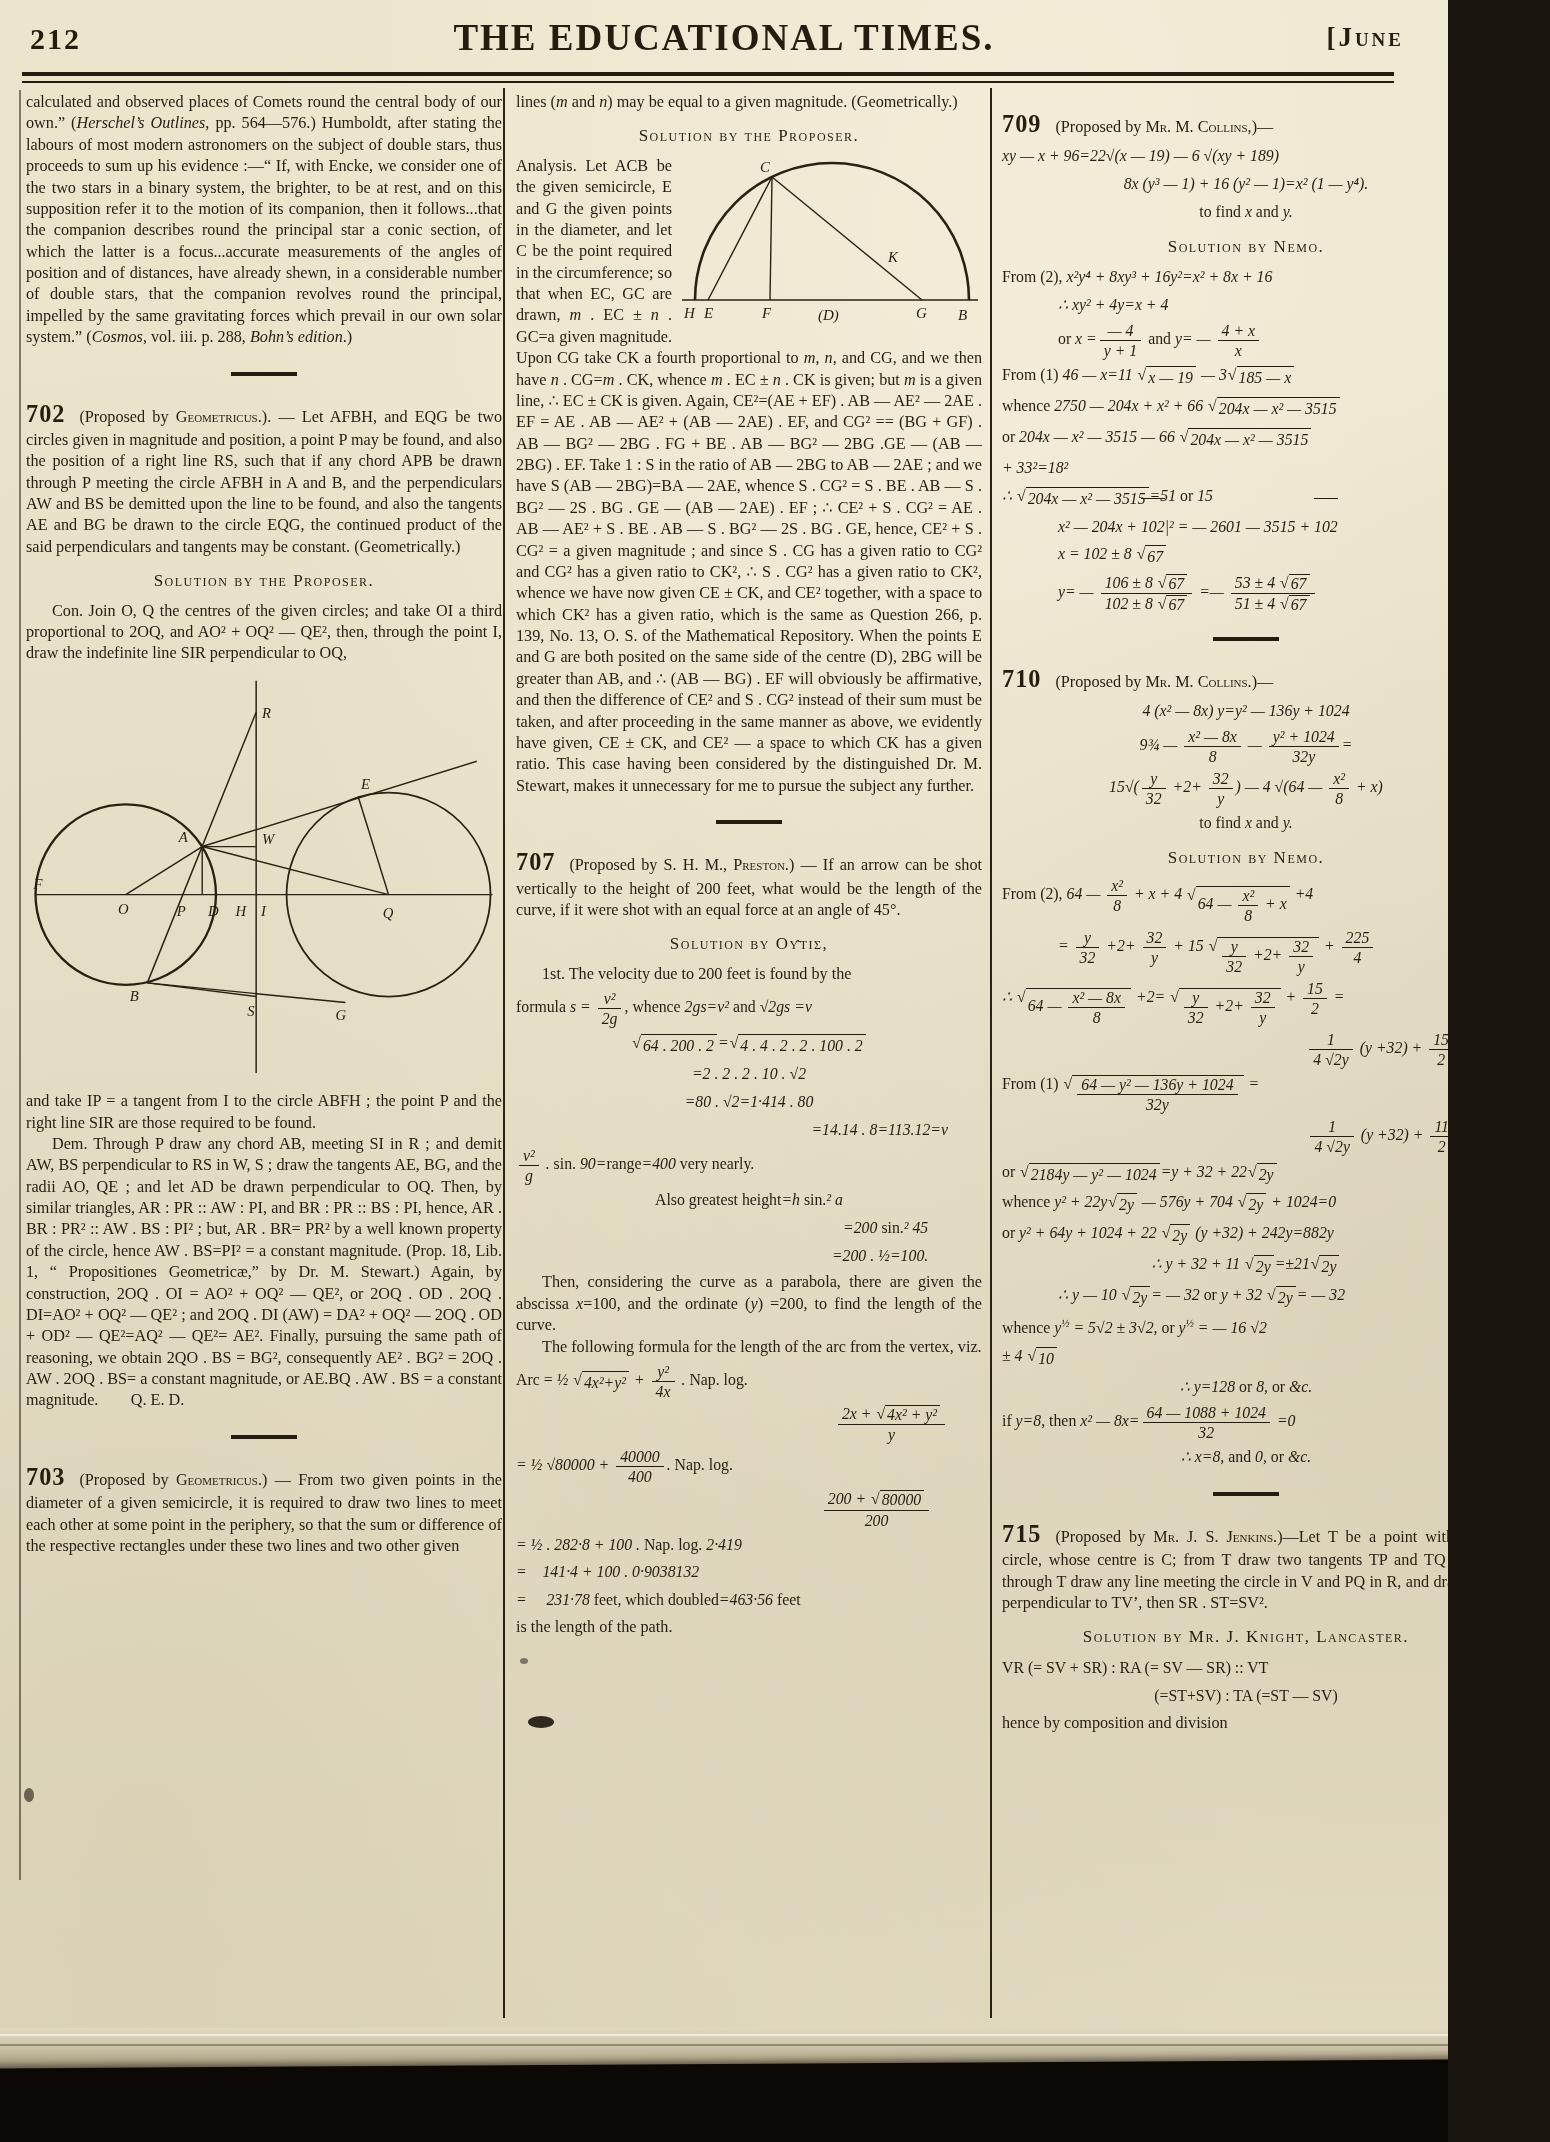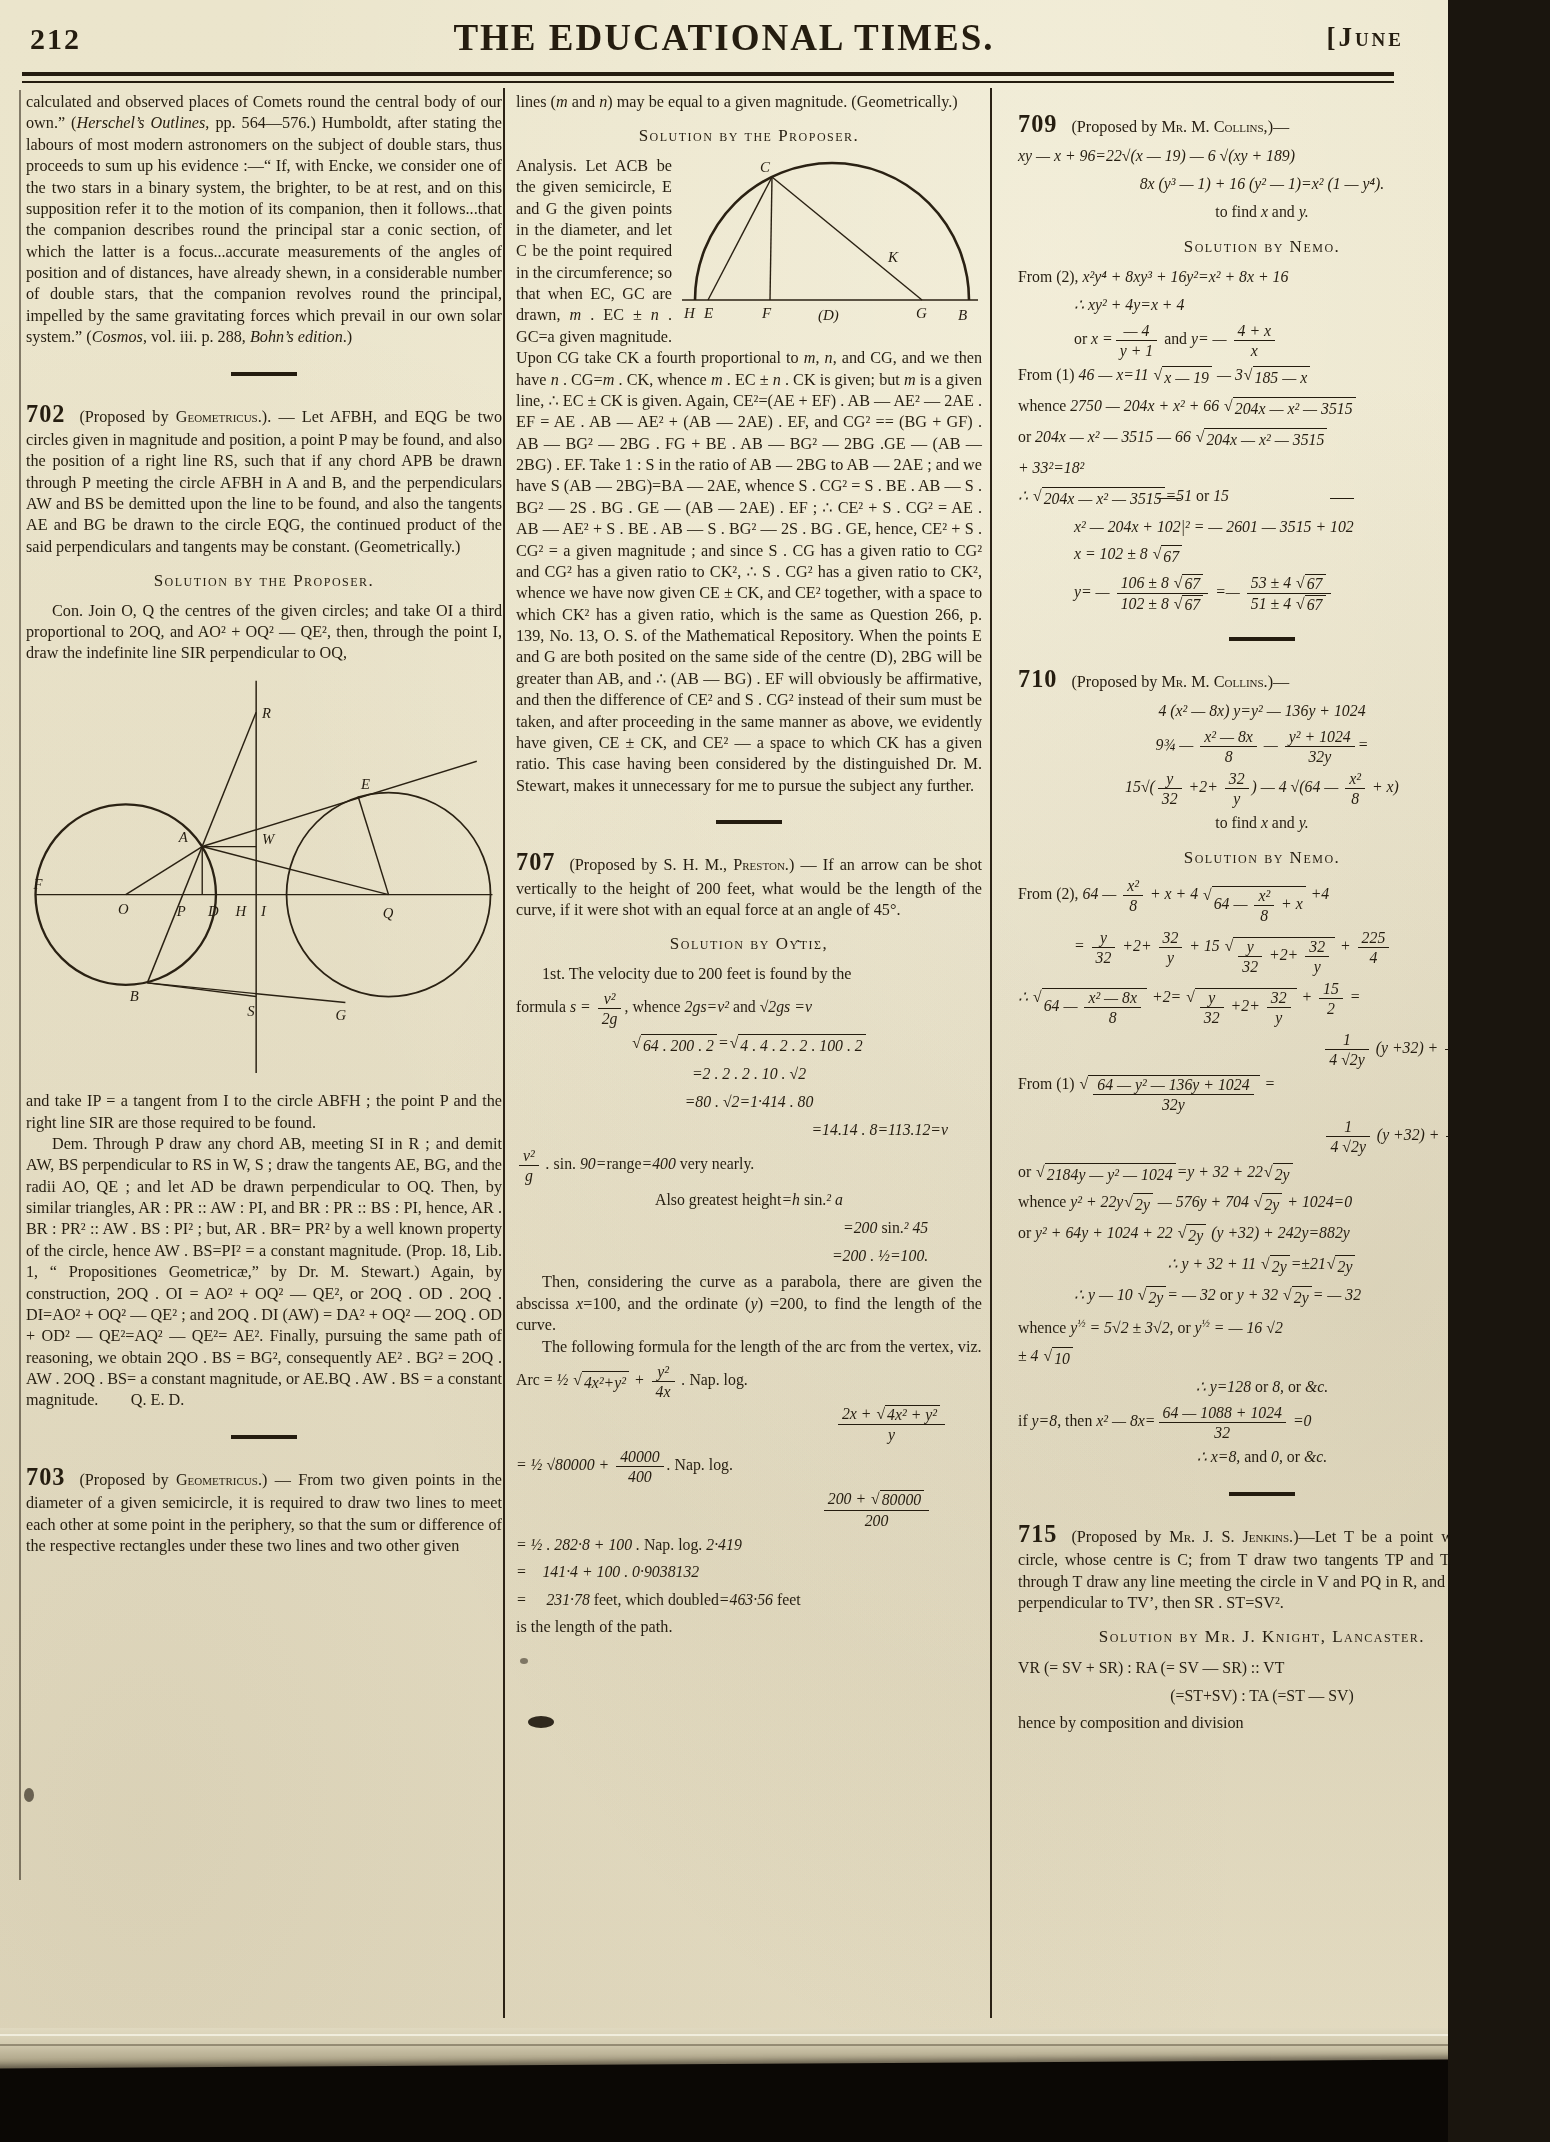--- a/index.html
+++ b/index.html
@@ -10,21 +10,21 @@
       radial-gradient(ellipse at 95% 60%, rgba(110,92,55,.14), transparent 50%),
       linear-gradient(180deg,#ebe5cc 0%,#eae3ca 60%,#e4dcc2 100%);
     font-family:"Liberation Serif","DejaVu Serif",serif;color:#251d10;}
   .hdr-num{position:absolute;top:22px;left:30px;font-size:30px;font-weight:bold;letter-spacing:2px;}
   .hdr-title{position:absolute;top:16px;left:0;width:100%;text-align:center;font-size:37px;font-weight:bold;letter-spacing:2px;}
   .hdr-month{position:absolute;top:22px;right:44px;font-size:27px;font-weight:bold;font-variant:small-caps;letter-spacing:3px;}
   .dblrule{position:absolute;left:22px;right:54px;top:72px;height:5px;border-top:4px solid #241c0f;border-bottom:2px solid #241c0f;}
   .col{position:absolute;top:92px;text-align:justify;font-size:16.2px;line-height:1.32;}
   #c1{left:26px;width:476px;}
   #c2{left:516px;width:466px;}
-  #c3{left:1002px;width:488px;margin-left:16px;}
+  #c3{left:1002px;width:488px;}
   .vrule{position:absolute;top:88px;height:1930px;width:2px;background:#2b2215;}
   .v1{left:503px;}.v2{left:990px;}
   .lrule{position:absolute;left:19px;top:90px;height:1790px;width:2px;background:rgba(43,34,21,.55);}
   .para{margin:0;}
   .para.ind{text-indent:26px;}
   .prob{margin-top:16px;}
   .pnum{font-size:1.5em;font-weight:bold;letter-spacing:1px;padding-right:14px;}
   .sc,.head{font-variant:small-caps;}
   .head{text-align:center;margin:12px 0 8px 0;letter-spacing:1.5px;font-size:17px;}
   .it{font-style:italic;}

